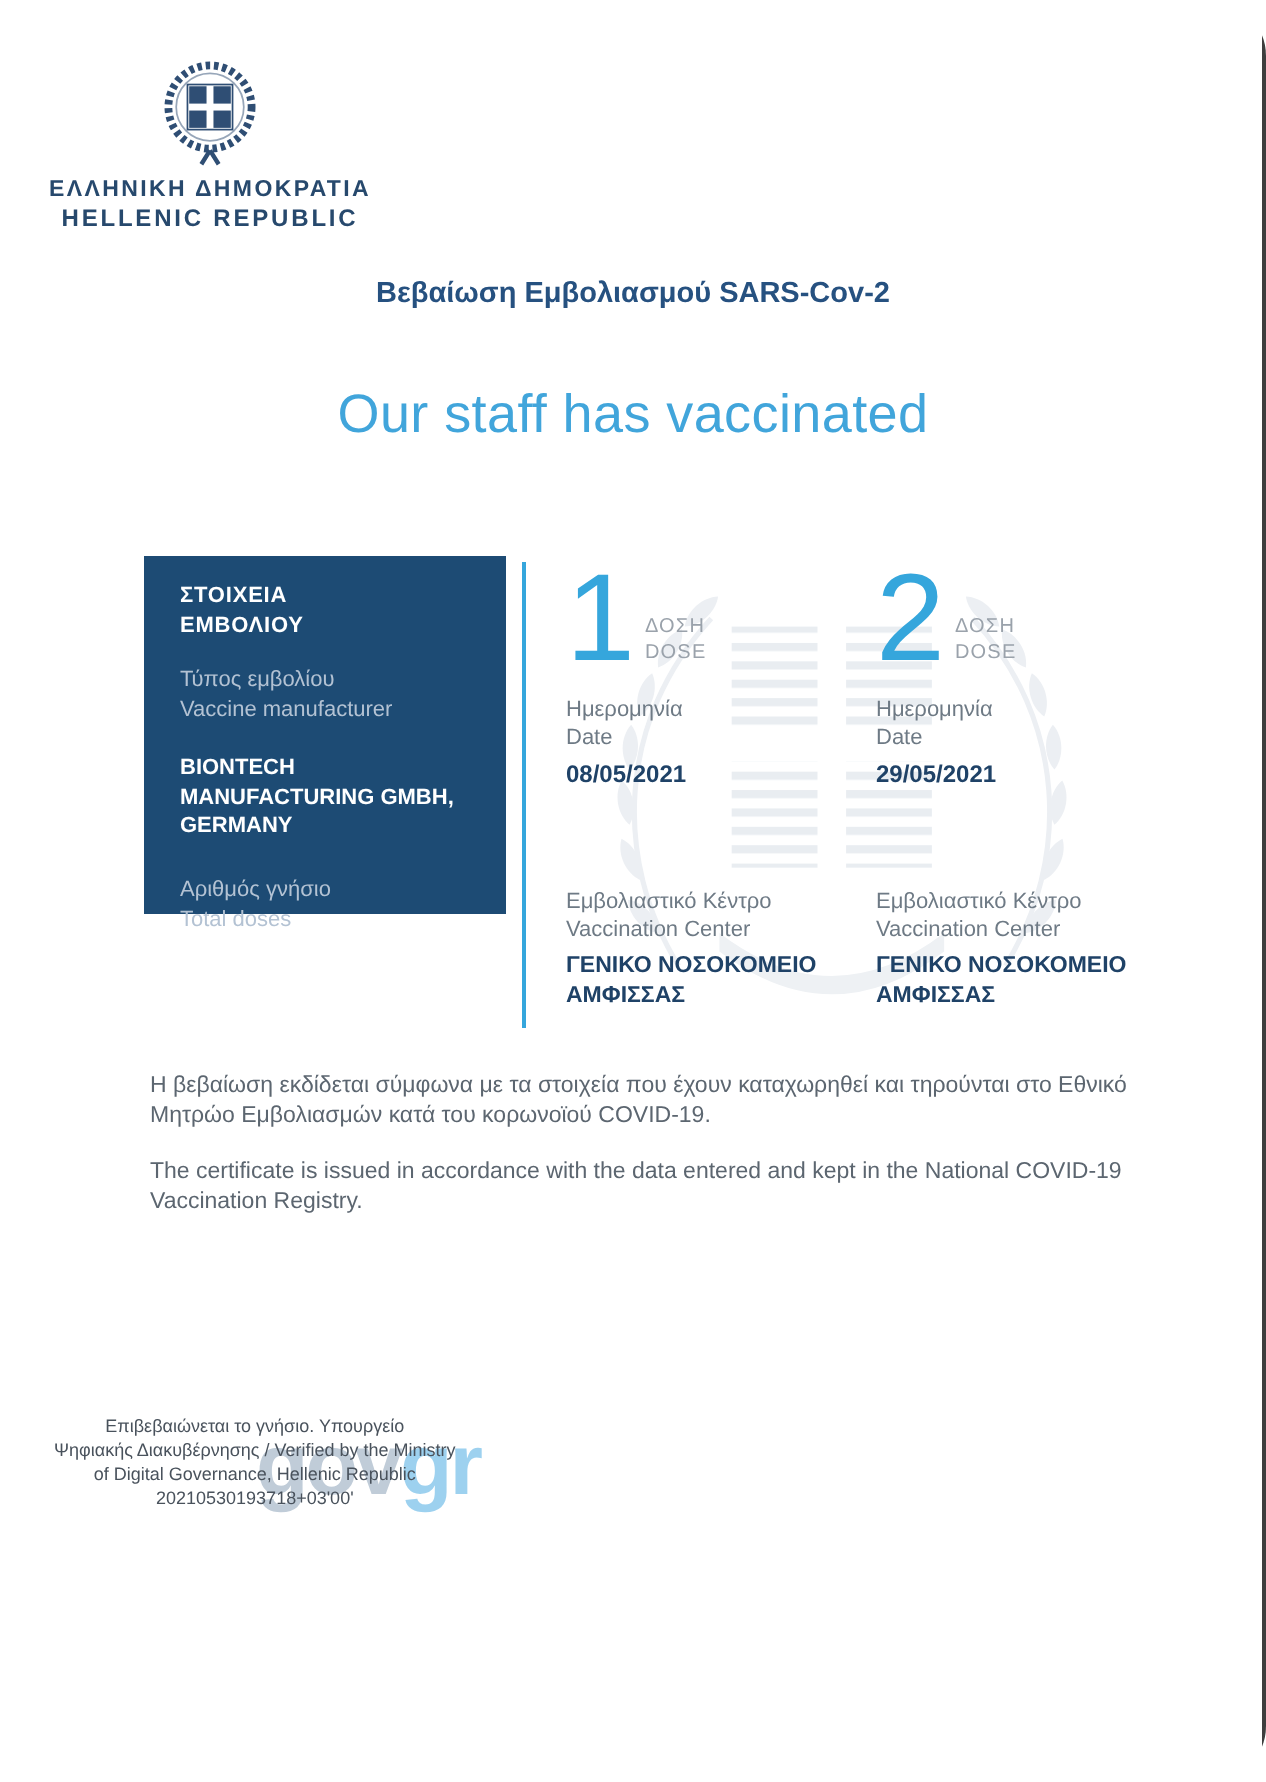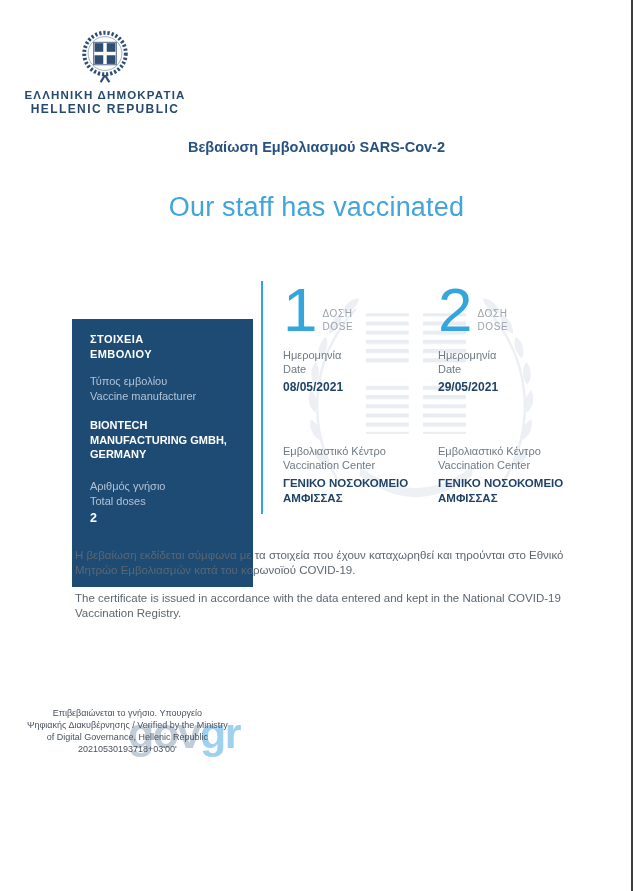--- a/index.html
+++ b/index.html
@@ -1,40 +1,41 @@
 <!DOCTYPE html>
 <html style="--navy: #27496d; --title-navy: #265180; --panel-navy: #1d4b74; --accent-blue: #35a6dc; --subtitle-blue: #41a5db; --panel-label: #b3c2d3; --gray-label: #6e7a85; --dose-word-gray: #9aa2ab; --value-navy: #1f4267; --disclaimer-gray: #5c6670; --footer-gray: #49525c; --watermark-gray: #eaeef2;"><head>
 <meta charset="utf-8">
 <style>
   html,body{margin:0;padding:0;background:#fff;}
   .page{
     position:relative;width:633px;height:891px;background:#ffffff;overflow:hidden;
     font-family:"Liberation Sans","DejaVu Sans",sans-serif;
+    border-radius:28px;
     -webkit-font-smoothing:antialiased;
   }
   .edge-right{position:absolute;right:0;top:0;width:2px;height:100%;background:#3e3e3e;}
 
   
   .masthead{position:absolute;left:22px;top:29px;width:166px;text-align:center;}
   .emblem{display:block;margin:0 auto 4px auto;width:52px;height:56px;}
   .country-gr{font-size:11.5px;font-weight:bold;letter-spacing:1.2px;color:var(--navy,#27496d);line-height:13px;}
   .country-en{font-size:12px;font-weight:bold;letter-spacing:1.4px;color:var(--navy,#27496d);line-height:13px;margin-top:1px;}
 
   
   .doc-title{position:absolute;left:0;top:137px;width:100%;text-align:center;
     color:var(--title-navy,#265180);font-weight:bold;font-size:14.5px;line-height:20px;}
   .subtitle{position:absolute;left:0;top:192px;width:100%;text-align:center;
     color:var(--subtitle-blue,#41a5db);font-size:27px;font-weight:normal;letter-spacing:0.2px;}
 
   
   .watermark{position:absolute;left:278px;top:266px;width:286px;height:256px;pointer-events:none;}
 
   
-  .panel{position:absolute;left:72px;top:278px;width:181px;height:268px;
-    background:var(--panel-navy,#1d4b74);color:#fff;margin-top:41px;}
+  .panel{position:absolute;left:72px;top:278px;width:181px;height:179px;
+    background:var(--panel-navy,#1d4b74);color:#fff;}
   .p-heading{position:absolute;left:18px;top:13px;width:95px;
     font-size:11px;font-weight:bold;letter-spacing:0.4px;line-height:14.5px;}
   .p-label{position:absolute;left:18px;width:150px;font-size:11px;line-height:14.5px;
     color:var(--panel-label,#b3c2d3);}
   .p-value{position:absolute;left:18px;width:148px;font-size:11px;font-weight:bold;line-height:14.5px;color:#ffffff;}
   .pos-mfr-label{top:55px;}
   .pos-mfr-value{top:99px;}
   .pos-doses-label{top:160px;}
   .pos-doses-value{top:192px;font-size:12.5px;}
 
@@ -50,21 +51,21 @@
     color:var(--accent-blue,#35a6dc);letter-spacing:-2px;}
   .dose-word{font-size:10px;line-height:12.5px;color:var(--dose-word-gray,#9aa2ab);
     letter-spacing:0.6px;padding-bottom:3px;}
   .f-label{font-size:11px;line-height:14px;color:var(--gray-label,#6e7a85);}
   .date-label{margin-top:12px;}
   .f-value{margin-top:4px;font-size:12px;font-weight:bold;color:var(--value-navy,#1f4267);}
   .center-label{margin-top:50px;}
   .center-value{line-height:15px;font-size:11.5px;width:150px;}
 
   
-  .disclaimer{position:absolute;left:75px;top:548px;width:502px;}
+  .disclaimer{position:absolute;left:75px;top:536px;width:502px;}
   .disclaimer p{margin:0 0 13px 0;font-size:11.5px;line-height:15px;
     color:var(--disclaimer-gray,#5c6670);}
 
   
   .govgr{position:absolute;left:86px;top:712px;font-size:43px;font-weight:bold;
     letter-spacing:-1.5px;line-height:1;user-select:none;}
   .govgr .gov{color:rgba(140,163,184,0.55);margin-left:42px;}
   .govgr .gr{color:rgba(104,185,230,0.65);}
   .stamp{position:absolute;left:27px;top:707px;font-size:9px;line-height:12px;
     color:var(--footer-gray,#49525c);text-align:center;}

